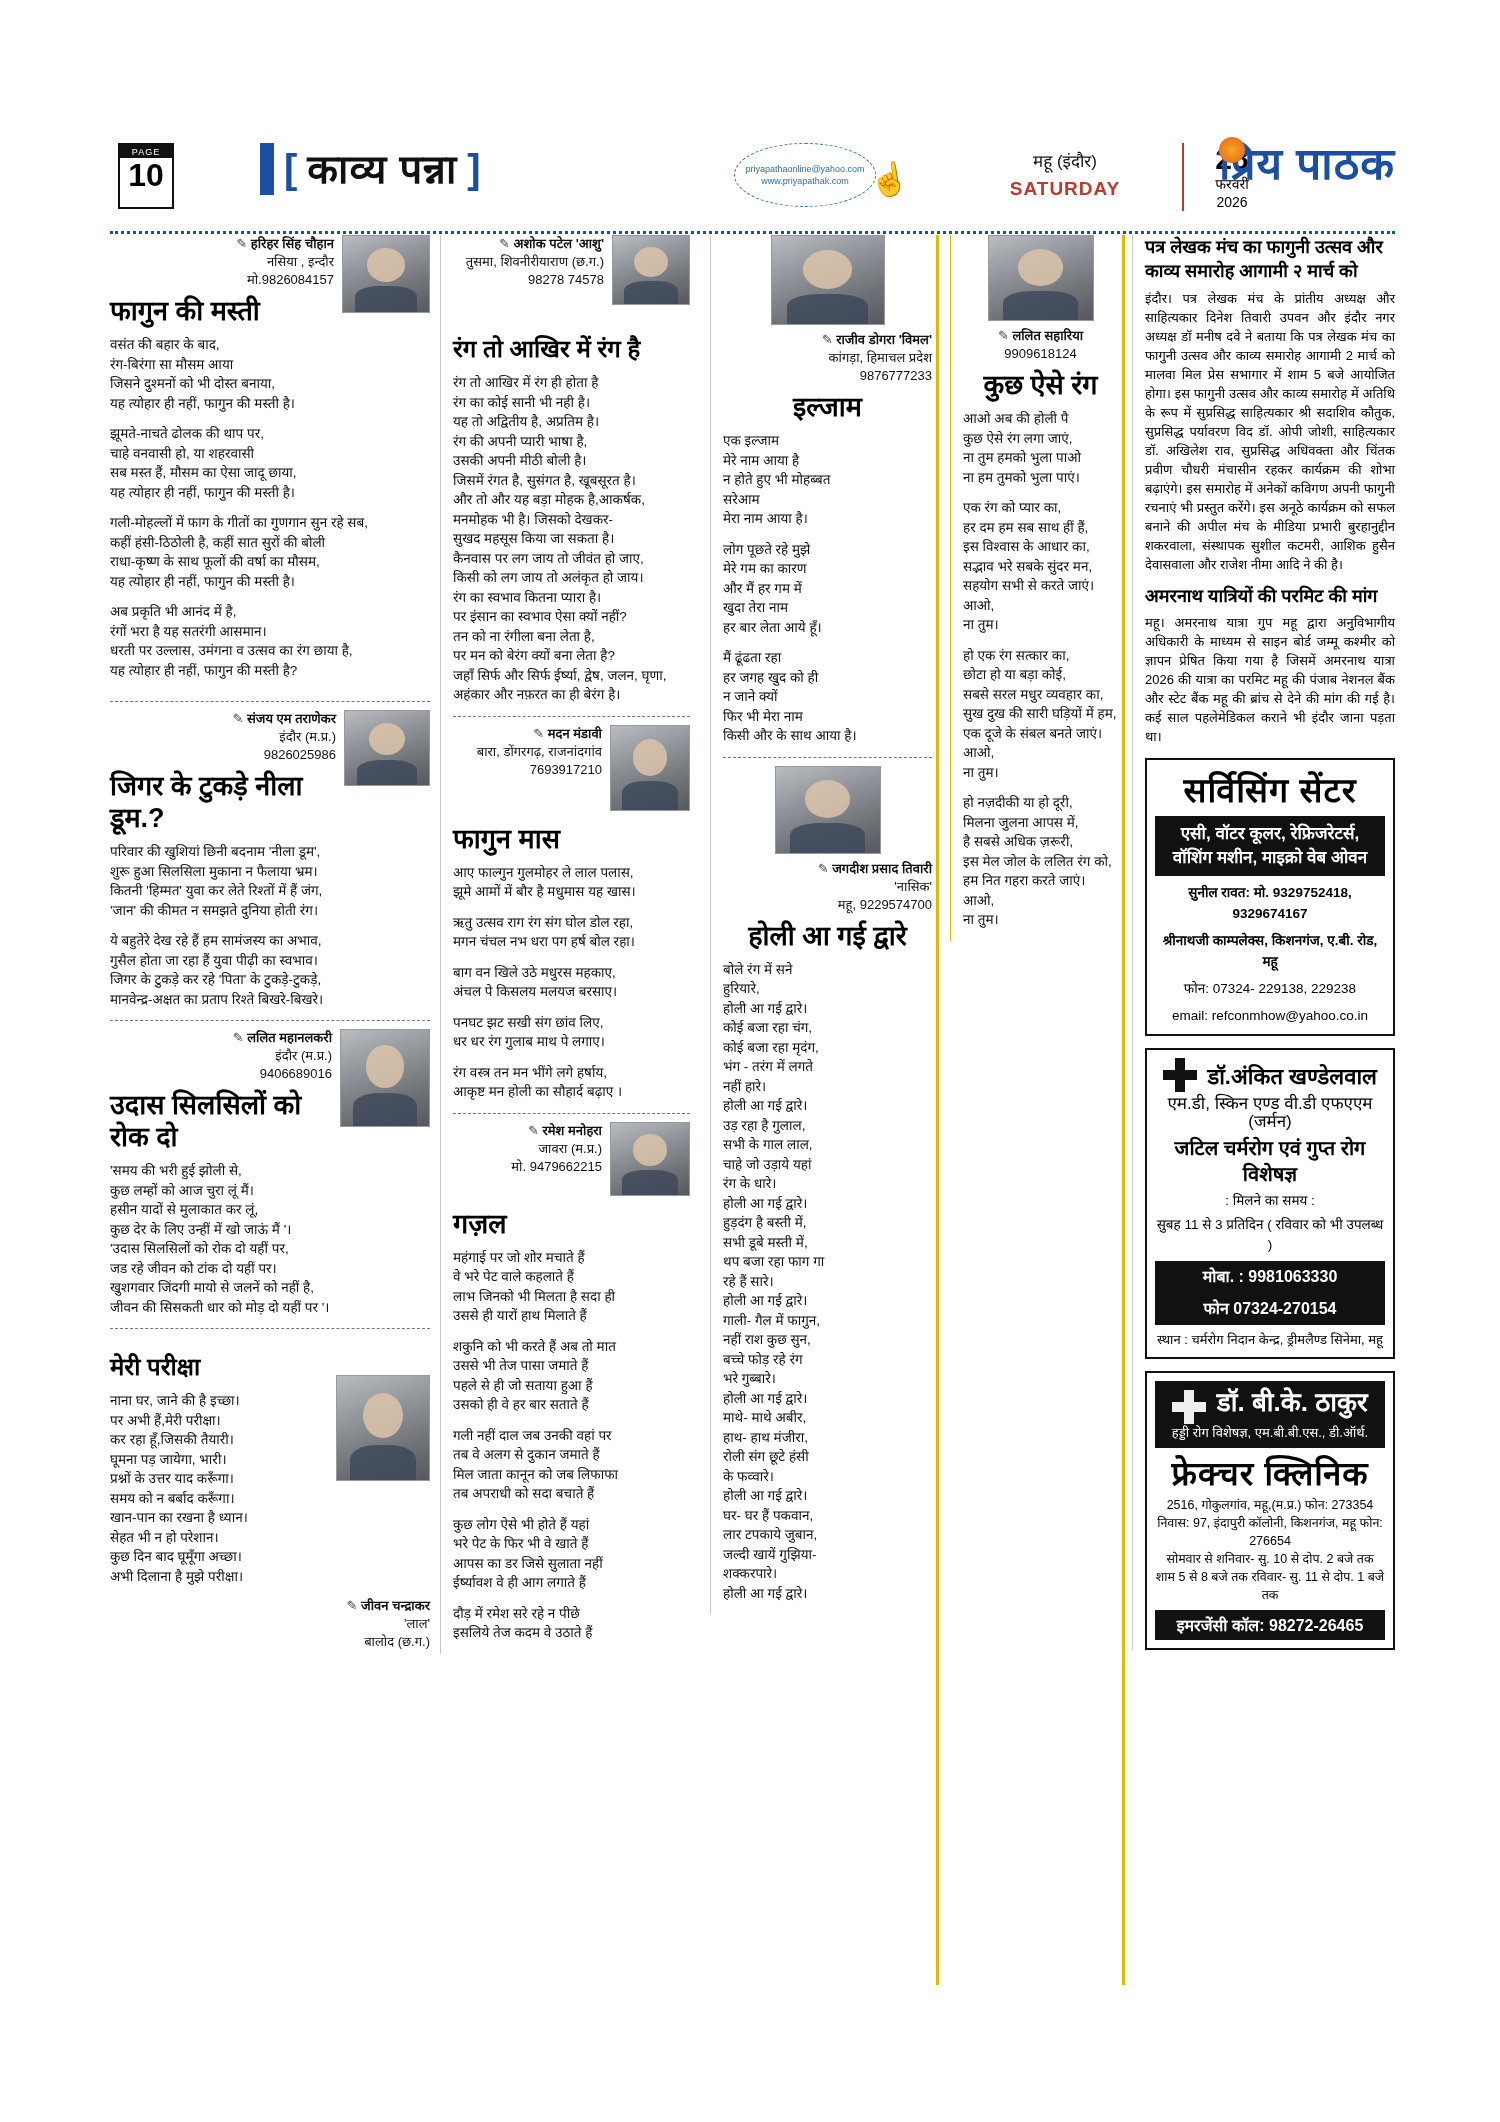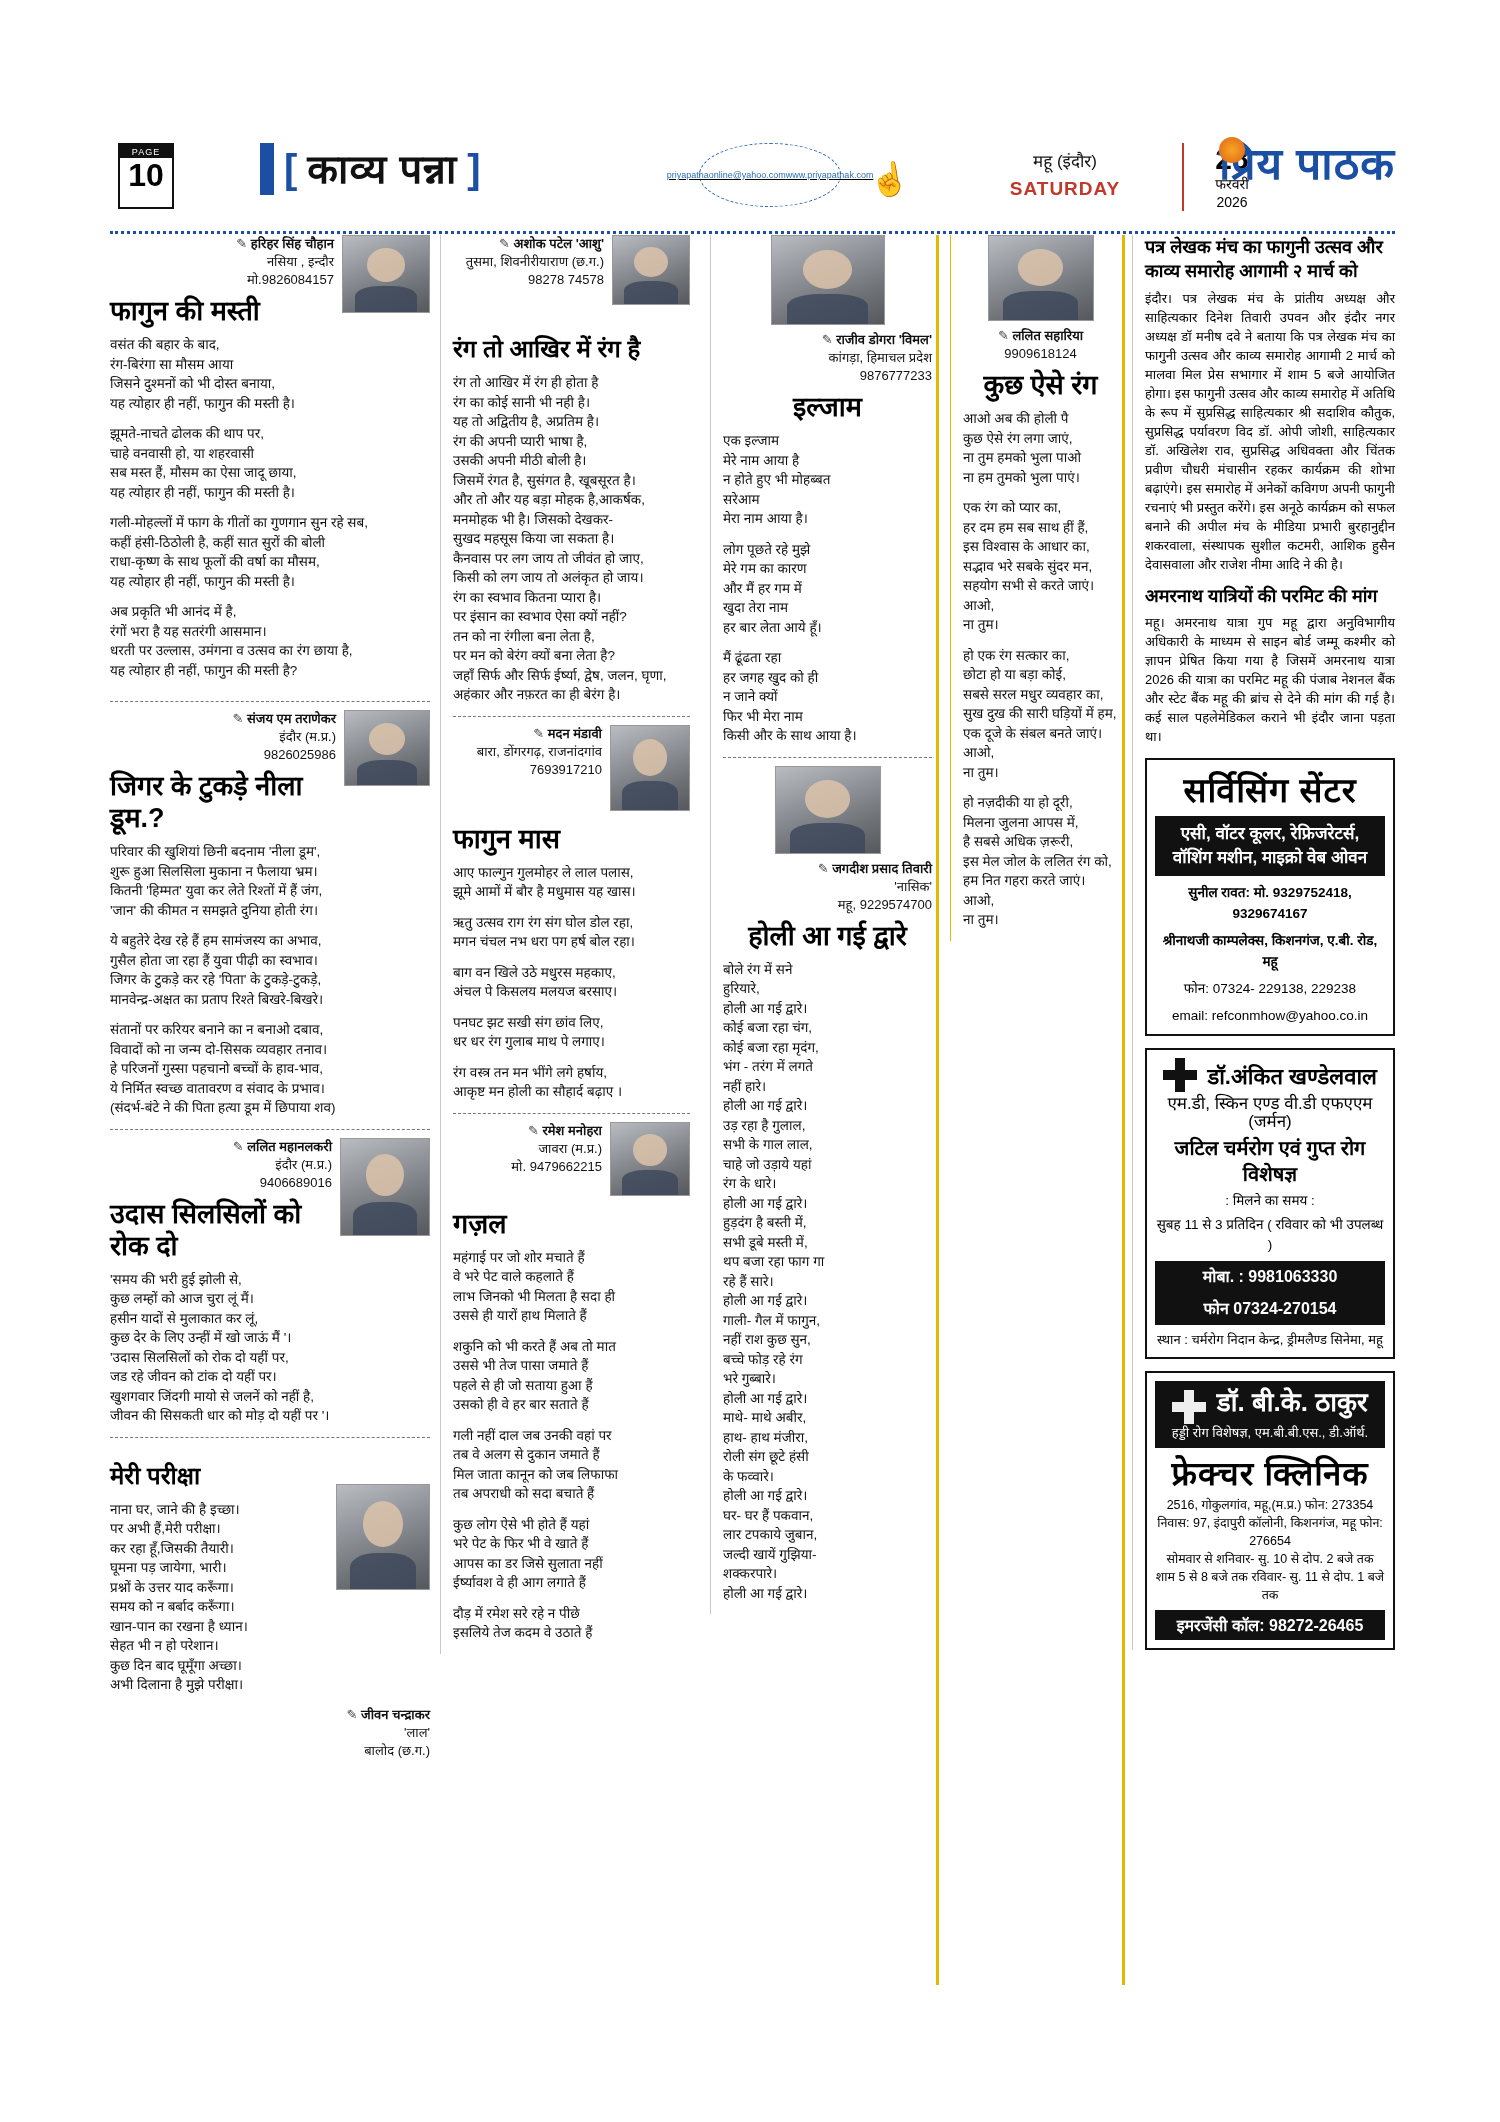--- a/index.html
+++ b/index.html
@@ -13,22 +13,22 @@
 
   
   .masthead{position:relative;height:92px;}
   .page-badge{position:absolute;left:8px;top:8px;width:52px;height:62px;border:2px solid #111;}
   .page-badge .pw{font-size:9px;letter-spacing:1px;text-align:center;background:#111;color:#fff;padding:2px 0 1px;}
   .page-badge .pn{font-size:32px;font-weight:bold;text-align:center;line-height:34px;}
   .kavya-wrap{position:absolute;left:150px;top:8px;display:flex;align-items:center;gap:10px;}
   .kavya-bar{width:14px;height:52px;background:#1a4fa3;}
   .brk{font-size:40px;color:#1a4fa3;font-weight:bold;line-height:46px;}
   .kavya{font-size:40px;font-weight:bold;color:#111;letter-spacing:1px;line-height:48px;}
-  .stamp{position:absolute;left:589px;top:8px;width:140px;height:62px;border-radius:50%;
-    border:1px dashed #2b6fb5;display:flex;flex-direction:row;align-items:center;justify-content:center;text-decoration:underline;}
+  .stamp{position:absolute;left:624px;top:8px;width:140px;height:62px;border-radius:50%;
+    border:1px dashed #2b6fb5;display:flex;flex-direction:column;align-items:center;justify-content:center;}
   .stamp div{font-size:9px;color:#2b6fb5;line-height:12px;}
   .hand{position:absolute;left:760px;top:26px;font-size:32px;color:#1a4fa3;transform:rotate(-8deg);}
   .place{position:absolute;left:880px;top:14px;width:150px;text-align:center;}
   .place .p1{font-size:17px;color:#111;}
   .place .p2{font-size:19px;color:#c0392b;font-weight:bold;letter-spacing:1px;margin-top:6px;}
   .datecol{position:absolute;left:1072px;top:8px;width:96px;text-align:center;border-left:2px solid #c0392b;}
   .datecol .dd{font-size:30px;font-weight:bold;line-height:32px;}
   .datecol .dm{font-size:14px;line-height:18px;}
   .datecol .dy{font-size:14px;line-height:18px;}
   .brand{position:absolute;right:0;top:4px;text-align:right;}
@@ -189,25 +189,20 @@
           <div class="poem-title">जिगर के टुकड़े नीला डूम.?</div>
           <div class="clear"></div>
           <div class="verse">परिवार की खुशियां छिनी बदनाम 'नीला डूम',
 शुरू हुआ सिलसिला मुकाना न फैलाया भ्रम।
 कितनी 'हिम्मत' युवा कर लेते रिश्तों में हैं जंग,
 'जान' की कीमत न समझते दुनिया होती रंग।</div>
           <div class="verse">ये बहुतेरे देख रहे हैं हम सामंजस्य का अभाव,
 गुसैल होता जा रहा हैं युवा पीढ़ी का स्वभाव।
 जिगर के टुकड़े कर रहे 'पिता' के टुकड़े-टुकड़े,
 मानवेन्द्र-अक्षत का प्रताप रिश्ते बिखरे-बिखरे।</div>
-          <div class="verse">संतानों पर करियर बनाने का न बनाओ दबाव,
-विवादों को ना जन्म दो-सिसक व्यवहार तनाव।
-हे परिजनों गुस्सा पहचानो बच्चों के हाव-भाव,
-ये निर्मित स्वच्छ वातावरण व संवाद के प्रभाव।
-(संदर्भ-बंटे ने की पिता हत्या डूम में छिपाया शव)</div>
         </div>
 
         <div class="dashsep"></div>
 
         <div>
           <div class="photo float-r" style="width:88px;height:96px;">
               <div class="ph-face ph-inner"></div>
             </div>
           <div class="byline">
             <span class="pen">✎</span>

